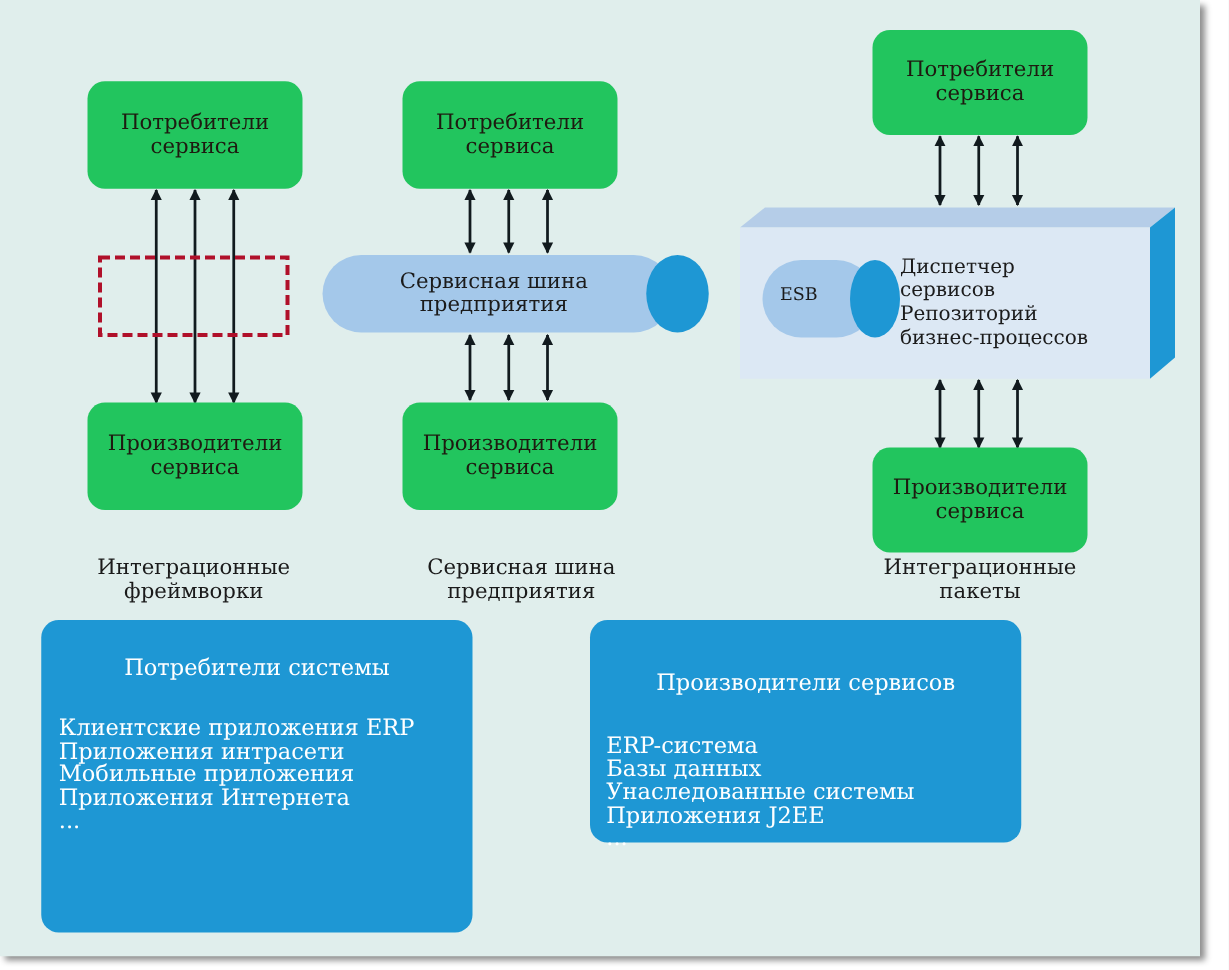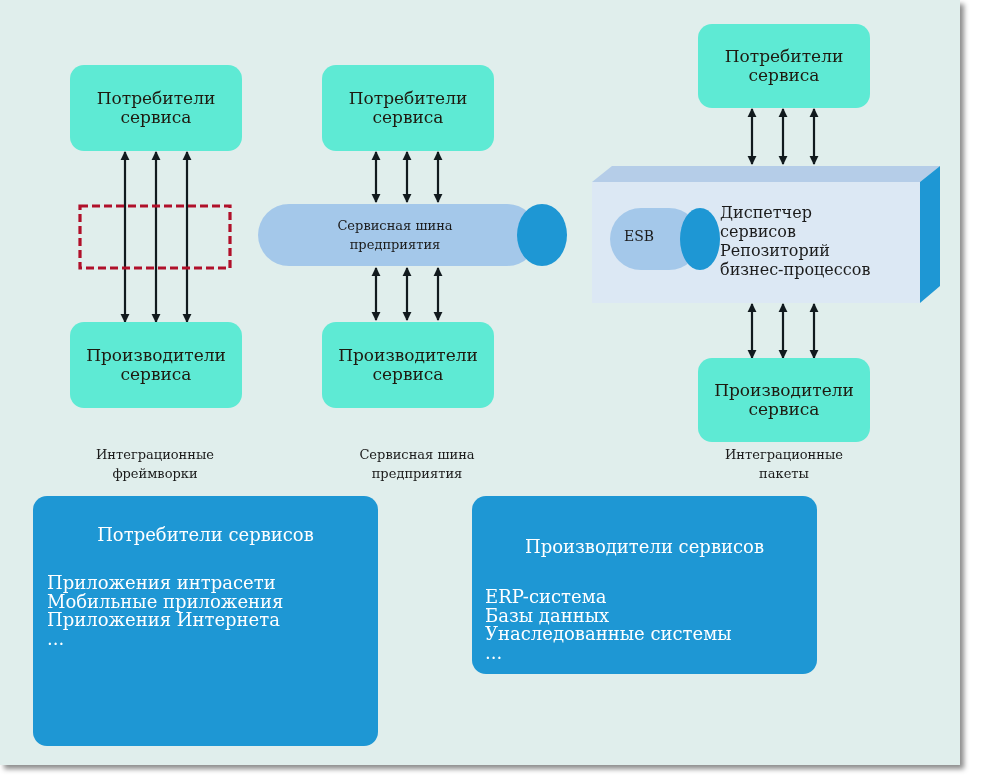--- a/index.html
+++ b/index.html
@@ -1,23 +1,23 @@
 <!DOCTYPE html>
 <html><head>
 <meta charset="utf-8">
 <style>
   html, body { margin:0; padding:0; }
   body { width:983px; height:776px; background:#ffffff; position:relative; overflow:hidden;
          font-family:"DejaVu Serif", serif; }
   #canvas { position:absolute; left:0; top:0; width:960px; height:765px; background:#e0eeec;
             box-shadow: 4px 4px 5px rgba(0,0,0,0.45); }
-  .ybox { position:absolute; background:#5eead4; border-radius:14px; color:#1e1a10;
+  .ybox { position:absolute; background:#22c55e; border-radius:14px; color:#1e1a10;
           display:flex; flex-direction:column; align-items:center; justify-content:center;
           font-size:17px; line-height:19px; text-align:center; }
-  .cap { position:absolute; text-align:center; color:#1b1b1b; font-size:13px; line-height:19px; }
+  .cap { position:absolute; text-align:center; color:#1b1b1b; font-size:17px; line-height:19px; }
   .bluebox { position:absolute; background:#1e97d4; border-radius:14px; color:#fff; }
   .bluebox .ttl { position:absolute; left:0; right:0; text-align:center; font-size:18px; }
   .bluebox .lst { position:absolute; font-size:18px; line-height:18.5px; }
   svg { position:absolute; left:0; top:0; }
   .abs { position:absolute; }
 </style>
 </head>
 <body>
 
 <div id="canvas">
@@ -107,32 +107,34 @@
   <div class="ybox" style="left:698px;top:358px;width:172px;height:84px;">
     <span>Производители</span>
     <span>сервиса</span>
   </div>
   <div class="cap" style="left:679px;top:445px;width:210px;">
     <div>Интеграционные</div>
     <div>пакеты</div>
   </div>
 
   <div class="bluebox" style="left:33px;top:496px;width:345px;height:250px;">
-    <div class="ttl" style="top:28px;">Потребители сервисов</div>
+    <div class="ttl" style="top:28px;">Потребители системы</div>
     <div class="lst" style="left:14px;top:78px;">
+      <div>Клиентские приложения ERP</div>
       <div>Приложения интрасети</div>
       <div>Мобильные приложения</div>
       <div>Приложения Интернета</div>
       <div>...</div>
     </div>
   </div>
 
   <div class="bluebox" style="left:472px;top:496px;width:345px;height:178px;">
     <div class="ttl" style="top:40px;">Производители сервисов</div>
     <div class="lst" style="left:13px;top:92px;">
       <div>ERP-система</div>
       <div>Базы данных</div>
       <div>Унаследованные системы</div>
+      <div>Приложения J2EE</div>
       <div>...</div>
     </div>
   </div>
 
 </div>
 
 </body></html>

